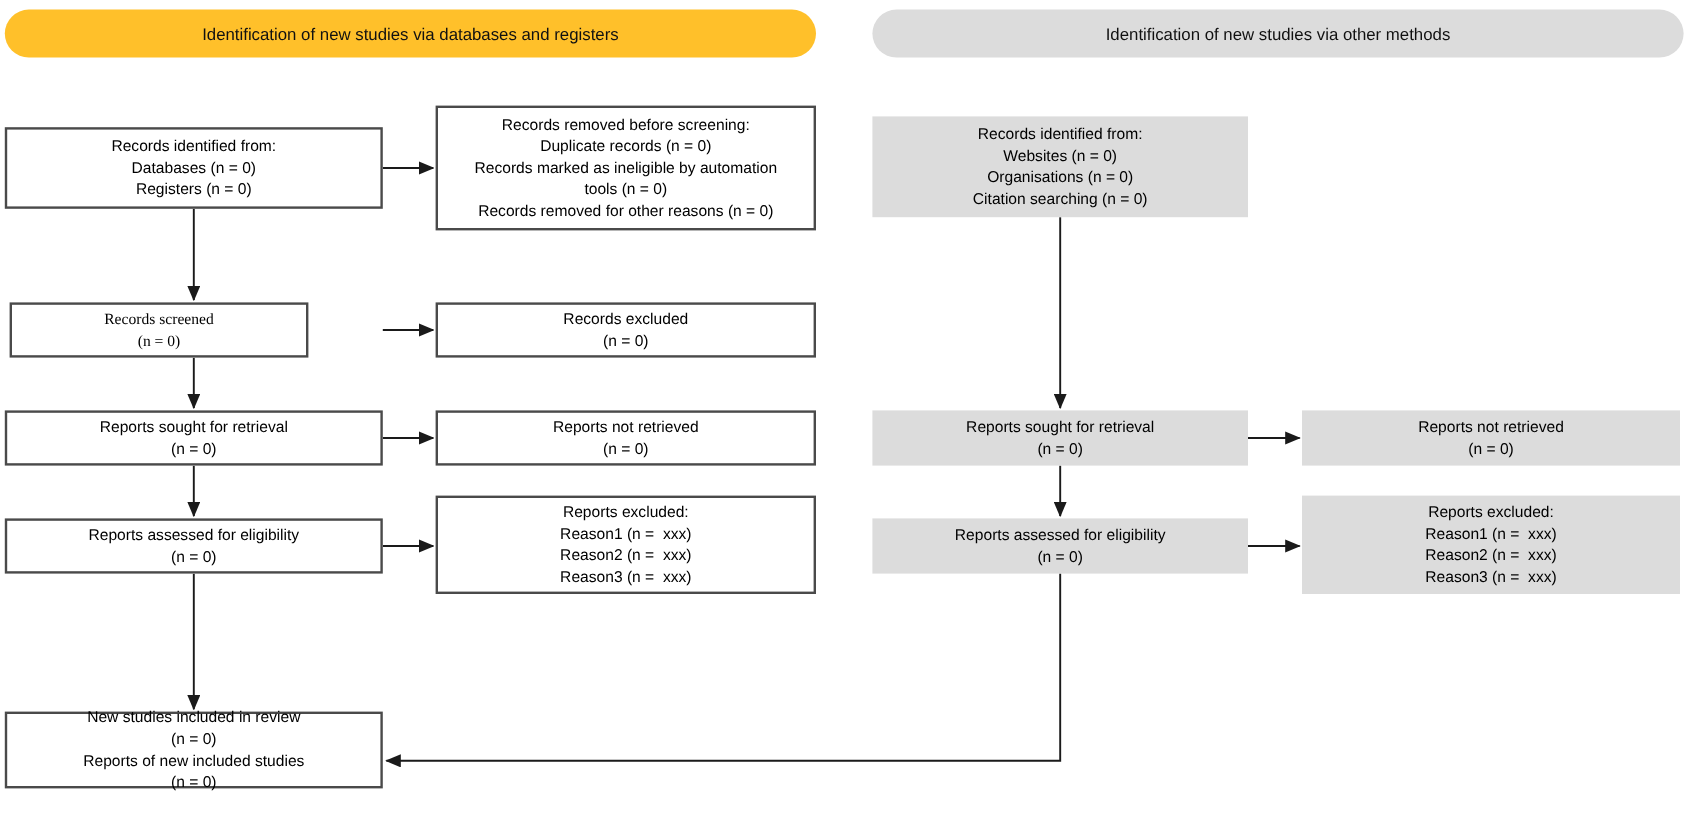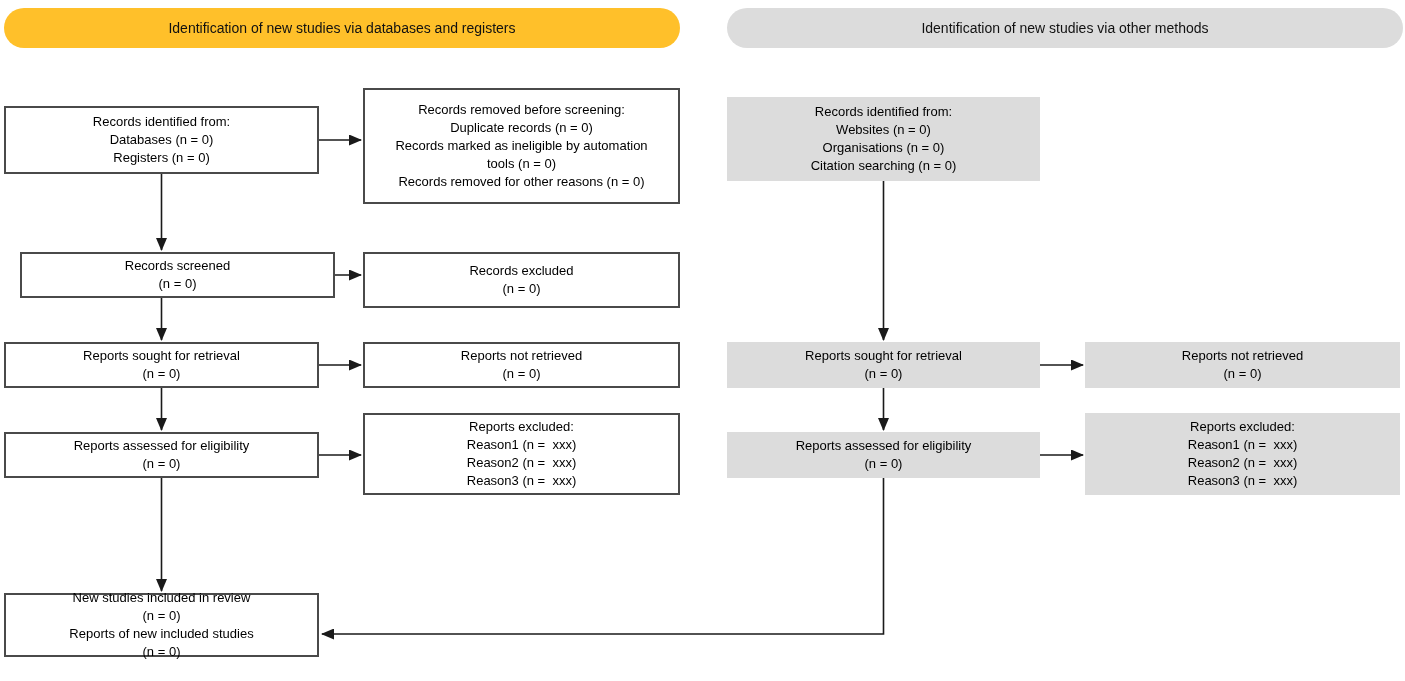--- a/index.html
+++ b/index.html
@@ -94,32 +94,32 @@
     <line x1="883.5" y1="388" x2="883.5" y2="430" marker-end="url(#ah)"></line>
     <line x1="1040" y1="455" x2="1083" y2="455" marker-end="url(#ah)"></line>
     <polyline points="883.5,478 883.5,634 322,634" marker-end="url(#ah)"></polyline>
   </svg>
 
   <div class="node white" style="left:4px; top:106px; width:315px; height:68px;">
     <span class="txt">Records identified from:
 Databases (n = 0)
 Registers (n = 0)</span>
   </div>
-  <div class="node white" style="left:363px; top:88px; width:317px; height:116px;text-align:center;">
+  <div class="node white" style="left:363px; top:88px; width:317px; height:104px;text-align:center;">
     <span class="txt">Records removed before screening:
 Duplicate records (n = 0)
 Records marked as ineligible by automation
 tools (n = 0)
 Records removed for other reasons (n = 0)</span>
   </div>
-  <div class="node white" style="left:20px; top:252px; width:315px; height:46px;">
+  <div class="node white" style="left:8px; top:252px; width:249px; height:46px;font-family:Liberation Serif, serif;">
     <span class="txt">Records screened
 (n = 0)</span>
   </div>
-  <div class="node white" style="left:363px; top:252px; width:317px; height:56px;">
+  <div class="node white" style="left:363px; top:252px; width:317px; height:46px;">
     <span class="txt">Records excluded
 (n = 0)</span>
   </div>
   <div class="node white" style="left:4px; top:342px; width:315px; height:46px;">
     <span class="txt">Reports sought for retrieval
 (n = 0)</span>
   </div>
   <div class="node white" style="left:363px; top:342px; width:317px; height:46px;">
     <span class="txt">Reports not retrieved
 (n = 0)</span>

